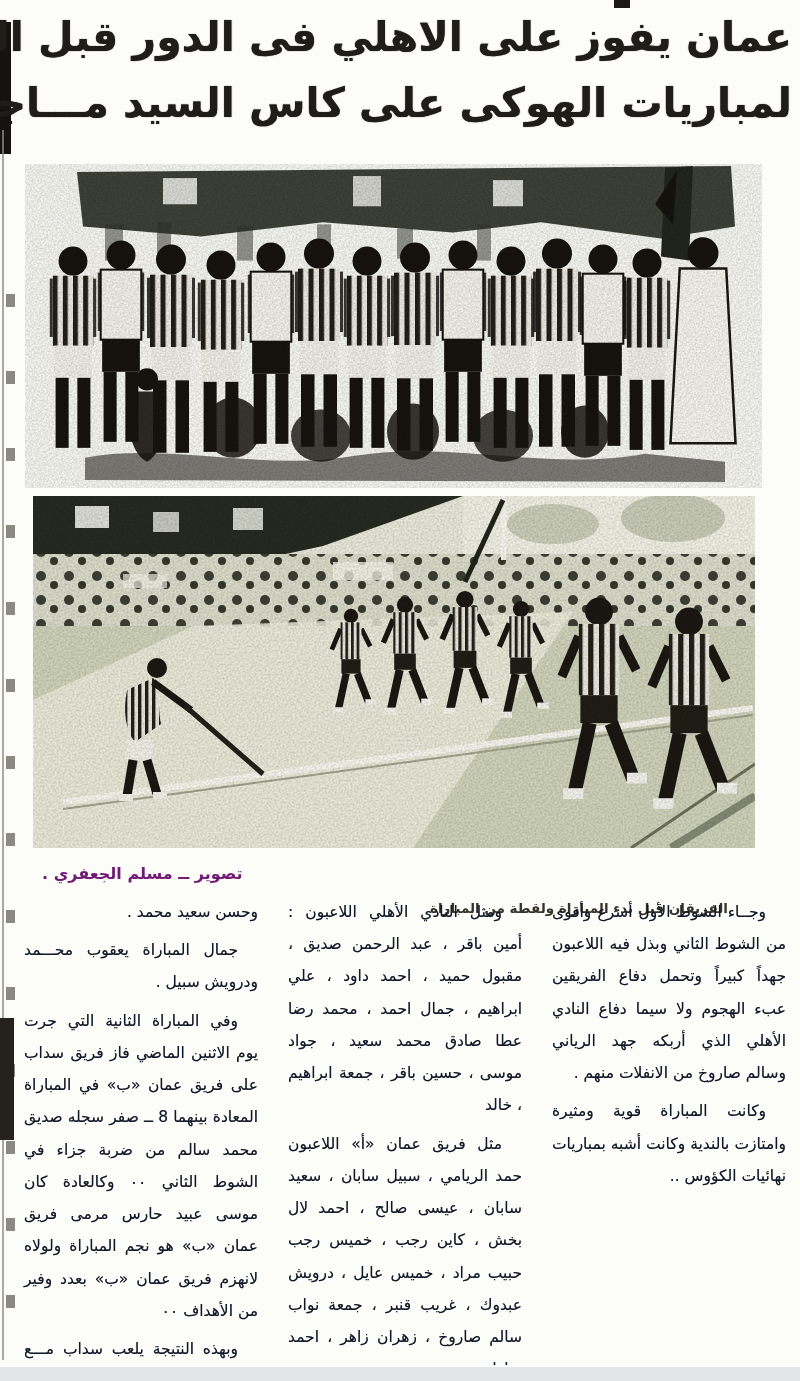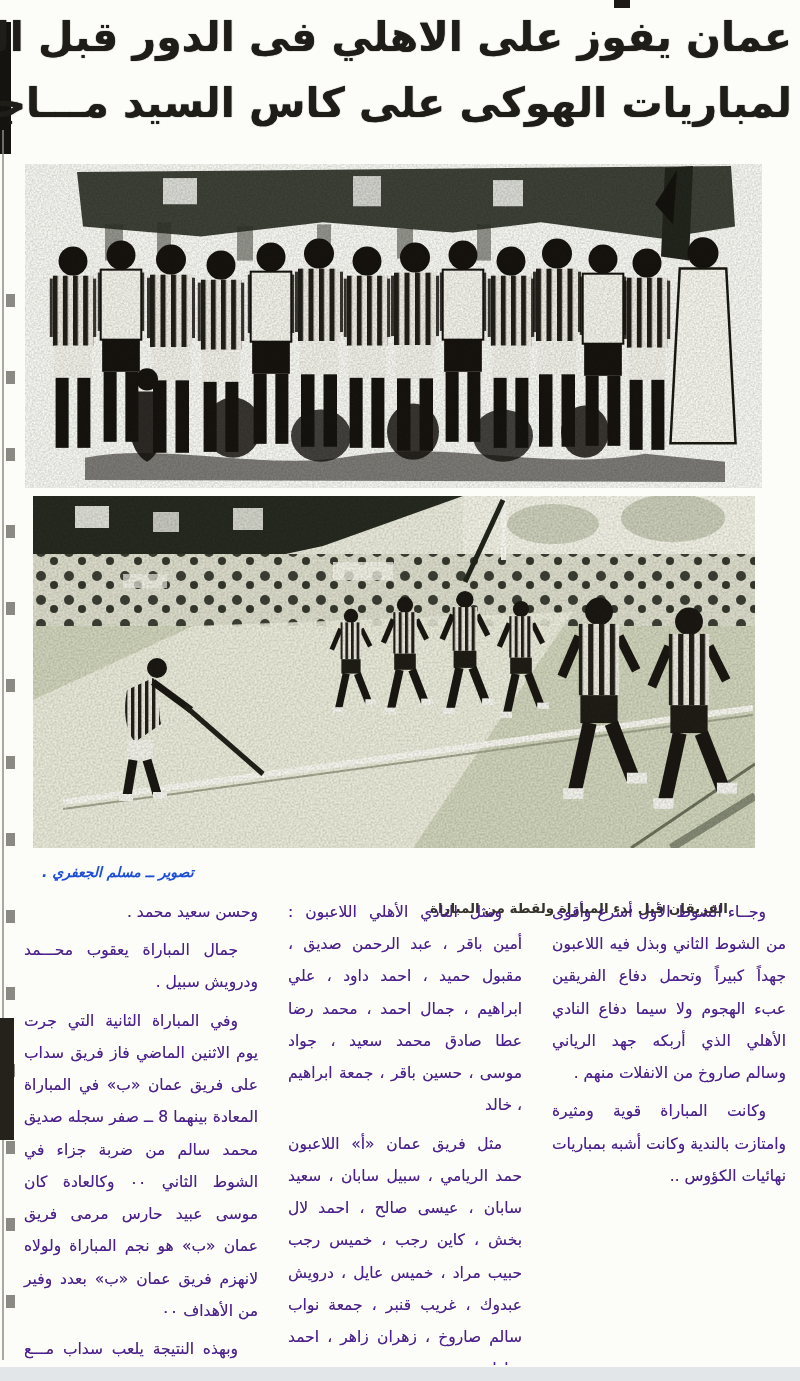--- a/index.html
+++ b/index.html
@@ -20,31 +20,31 @@
   
   .headline{position:absolute;top:4px;right:8px;left:26px;text-align:right;color:#1f1d18;}
   .headline .l{font-weight:bold;font-size:41px;line-height:66px;white-space:nowrap;letter-spacing:-.5px;
     text-shadow:0 0 1px #1f1d18;}
   
   .photo{position:absolute;display:block;}
   .photo-team{left:25px;top:164px;width:737px;height:324px;}
   .photo-action{left:33px;top:496px;width:722px;height:352px;}
   
   .caption-text{position:absolute;top:860px;right:72px;font-size:13.5px;font-weight:bold;color:#35332c;margin-top:40px;}
-  .caption-credit{position:absolute;top:864px;left:42px;font-size:14px;font-weight:bold;color:#1d4ed8;font-style:italic;}
+  .caption-credit{position:absolute;top:864px;left:42px;font-size:16px;font-weight:bold;color:#701a75;}
   
   .columns{
     position:absolute;top:896px;left:12px;right:14px;bottom:16px;
     display:grid;grid-template-columns:1fr 1fr 1fr;column-gap:18px;
     overflow:hidden;
   }
   .col{overflow:hidden;}
   .col p{
     margin:0 0 6px 12px;
-    font-size:15.5px;line-height:2.08;color:#4c1d95;
+    font-size:15.5px;line-height:2.08;color:#0f172a;
     text-align:justify;text-indent:20px;
     text-shadow:0 0 .6px rgba(50,48,42,.55);
   }
   .col p.noindent{text-indent:0;}
 </style>
 </head>
 <body>
 
 <div class="page">
 

